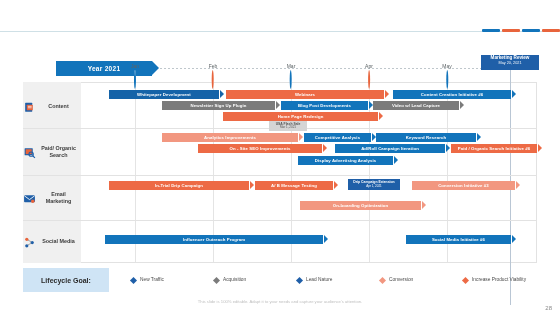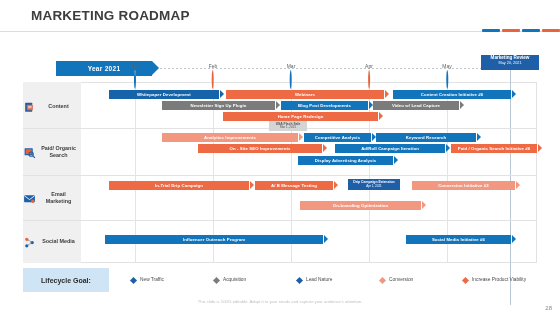--- a/index.html
+++ b/index.html
@@ -99,21 +99,20 @@
 
   .footer{position:absolute;left:0;top:299px;width:560px;text-align:center;
           font-size:4.2px;color:#bfbfbf;}
   .pageno{position:absolute;right:8px;bottom:4px;font-size:6px;color:#8a8a8a;}
 </style>
 </head>
 <body>
 
 <div class="slide">
 
-  <div class="title">MARKETING ROADMAP</div>
   <div class="header-rule"></div>
   <div class="deco">
     <i class="b"></i>
     <i class="o"></i>
     <i class="b"></i>
     <i class="o"></i>
   </div>
 
   <div class="frame">
 

